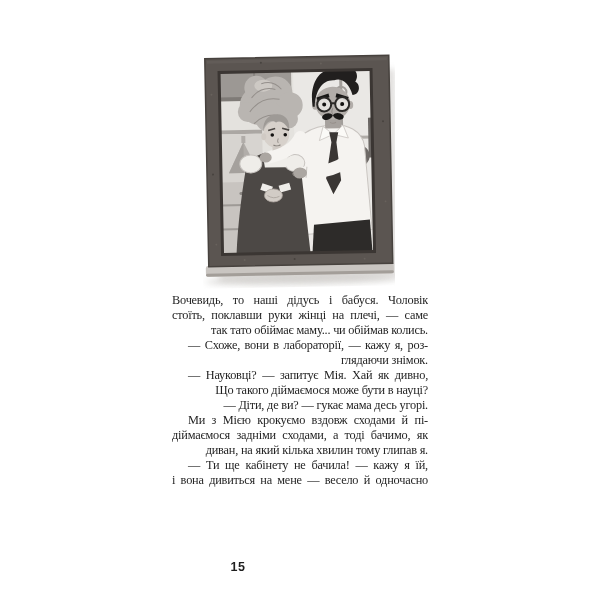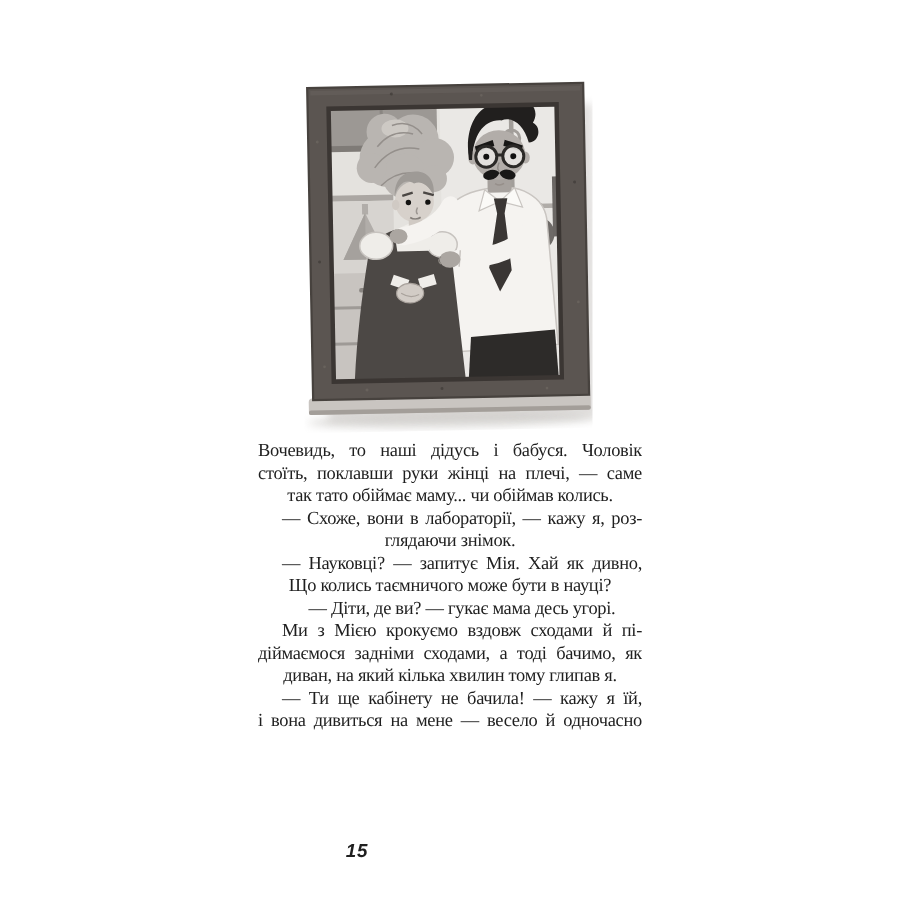--- a/index.html
+++ b/index.html
@@ -10,31 +10,30 @@
   }
   .page{position:relative;width:600px;height:600px;overflow:hidden;background:var(--paper,#ffffff);}
   .illus{position:absolute;left:203px;top:53px;width:192px;height:238px;}
   .illus svg{display:block;width:192px;height:238px;}
   .text-block{
     position:absolute;left:172px;top:293px;width:256px;
     color:var(--ink,#1f1f1f);
   }
   .line{
     font-size:12.3px;height:15px;line-height:15px;
-    letter-spacing:-0.2px;overflow:hidden;text-align:center;
+    letter-spacing:-0.2px;overflow:hidden;text-align:right;
     white-space:normal;
   }
   .line.j{text-align:justify;text-align-last:justify;}
   .line.ind{text-indent:16px;font-family:Liberation Serif, serif;}
   .page-number{
     position:absolute;top:560px;left:0;width:476px;text-align:center;
     font-family:"Liberation Sans","DejaVu Sans",sans-serif;
     font-weight:bold;font-size:12.5px;letter-spacing:0.5px;
     color:var(--ink,#1c1c1c);
-    font-style:italic;
   }
 </style>
 </head>
 <body>
 
 <div class="page">
 
   <div class="illus">
     <svg viewBox="0 0 192 238" xmlns="http://www.w3.org/2000/svg">
       <defs>
@@ -182,21 +181,21 @@
     </svg>
   </div>
 
   <div class="text-block">
       <div class="line j">Вочевидь, то наші дідусь і бабуся. Чоловік</div>
       <div class="line j">стоїть, поклавши руки жінці на плечі, — саме</div>
       <div class="line">так тато обіймає маму... чи обіймав колись.</div>
       <div class="line j ind">— Схоже, вони в лабораторії, — кажу я, роз-</div>
       <div class="line">глядаючи знімок.</div>
       <div class="line j ind">— Науковці? — запитує Мія. Хай як дивно,</div>
-      <div class="line">Що колись таємничого може бути в науці?</div>
+      <div class="line">Що такого діймаємося може бути в науці?</div>
       <div class="line ind">— Діти, де ви? — гукає мама десь угорі.</div>
       <div class="line j ind">Ми з Мією крокуємо вздовж сходами й пі-</div>
       <div class="line j">діймаємося задніми сходами, а тоді бачимо, як</div>
       <div class="line">диван, на який кілька хвилин тому глипав я.</div>
       <div class="line j ind">— Ти ще кабінету не бачила! — кажу я їй,</div>
       <div class="line j">і вона дивиться на мене — весело й одночасно</div>
     </div>
 
   <div class="page-number">15</div>
 </div>

